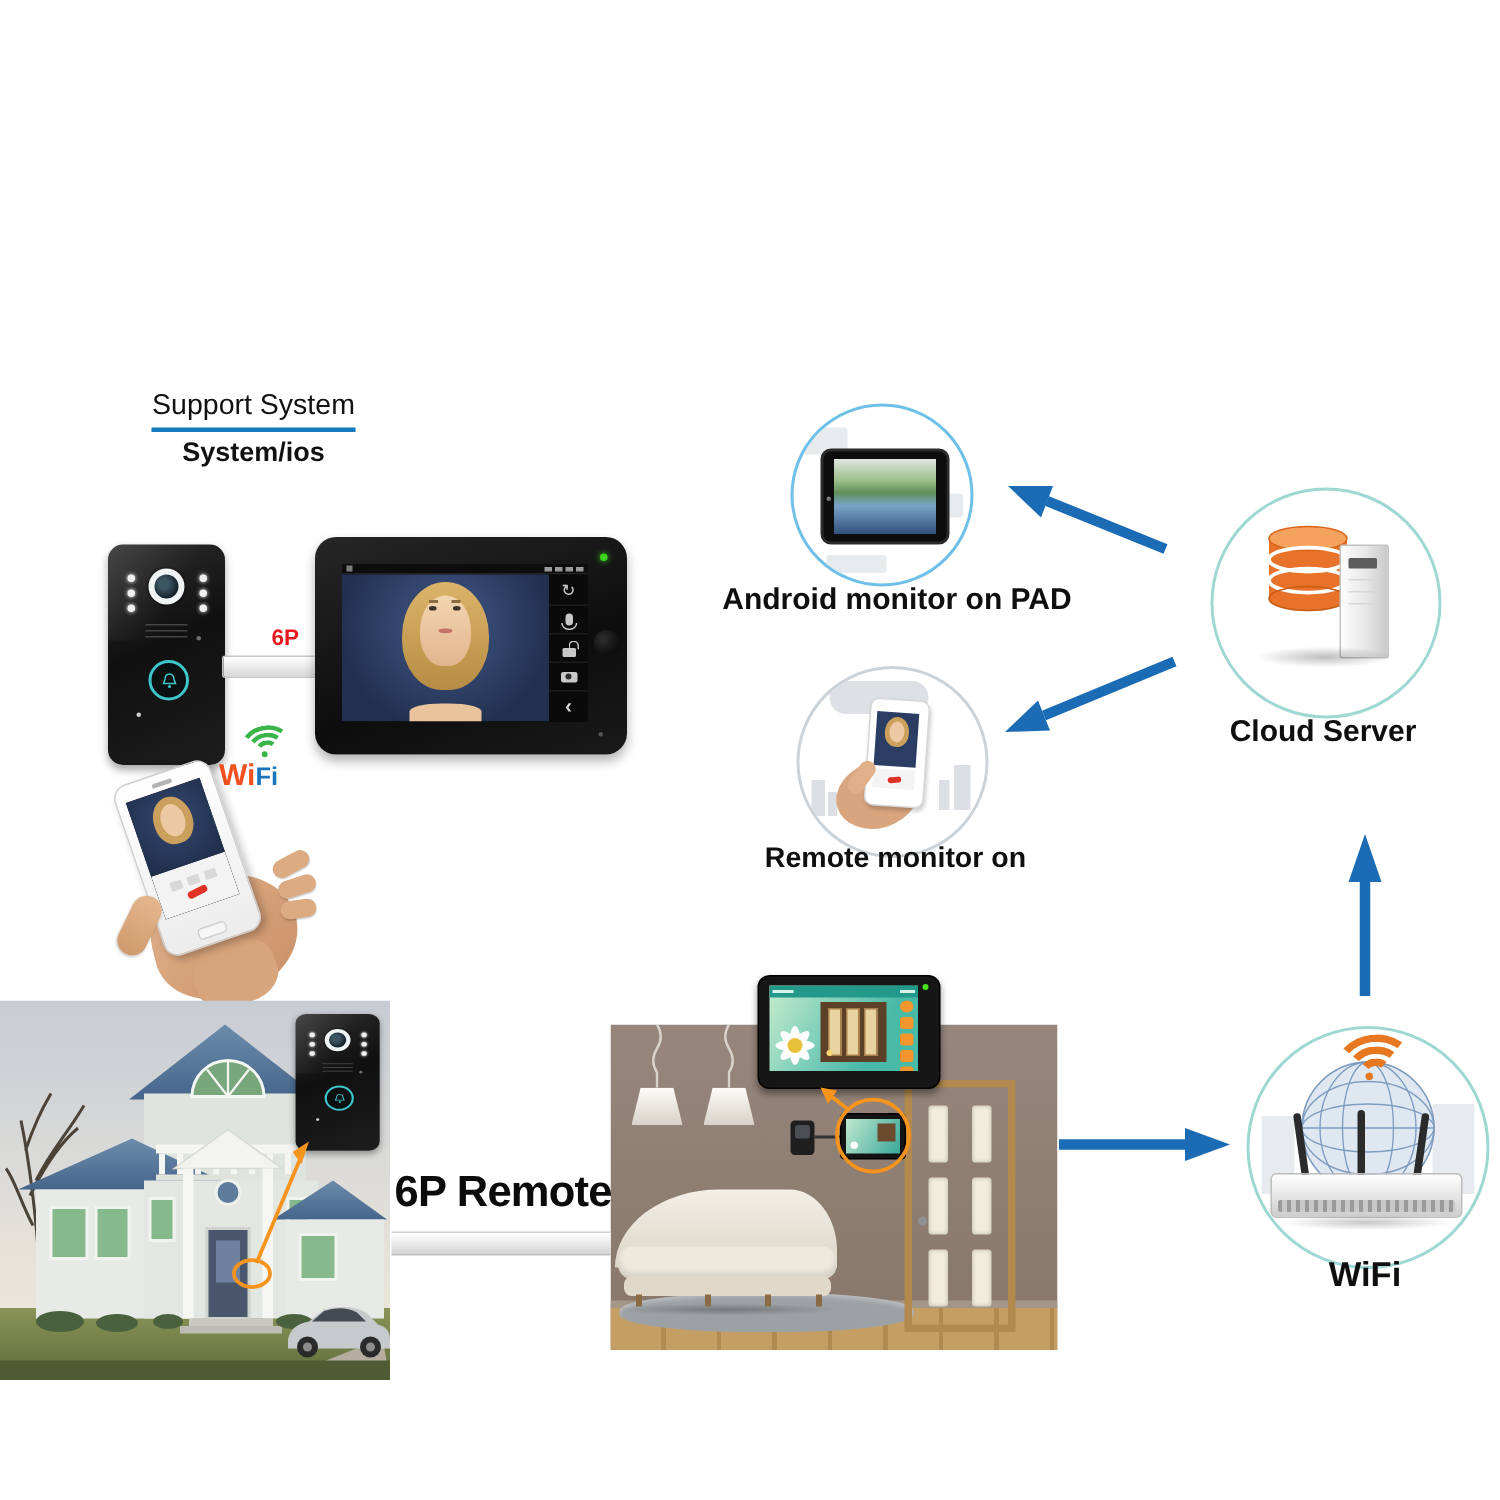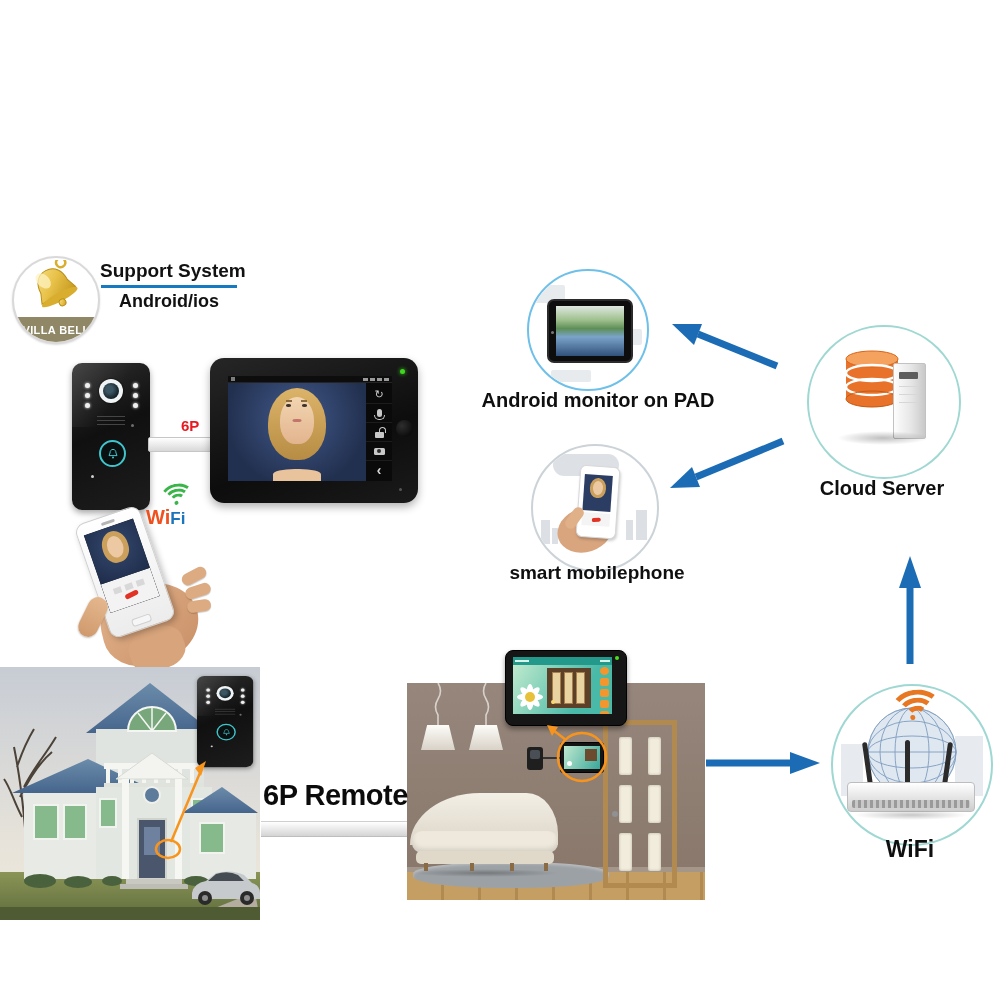--- a/index.html
+++ b/index.html
@@ -7,21 +7,21 @@
           font-family:"Liberation Sans",sans-serif;color:#111;}
   .abs{position:absolute;}
 
   
   .logo{left:12px;top:256px;width:84px;height:84px;border-radius:50%;background:#fff;
         border:2px solid #d9d9d9;overflow:hidden;box-shadow:0 1px 2px rgba(0,0,0,.15);}
   .logo-banner{position:absolute;bottom:0;left:-4px;right:-4px;height:25px;background:#8f8766;
         display:flex;align-items:center;justify-content:center;color:#fff;font-weight:700;
         font-size:11px;letter-spacing:.4px;}
   .support{left:100px;top:260px;width:138px;text-align:center;}
-  .support .s1{font-size:19px;font-weight:700;white-space:nowrap;text-align:right;}
+  .support .s1{font-size:19px;font-weight:400;white-space:nowrap;}
   .support .rule{height:3px;background:#1779c0;margin:3px 1px;}
   .support .s2{font-size:18px;font-weight:700;}
 
   
   .doorbell{position:relative;width:78px;height:147px;border-radius:10px;
       background:linear-gradient(155deg,#2e2e2e 0%,#101010 45%,#1d1d1d 100%);
       box-shadow:0 3px 6px rgba(0,0,0,.35);}
   .db-gloss{position:absolute;left:0;top:0;right:0;height:64px;border-radius:10px 10px 0 0;
       background:linear-gradient(120deg,rgba(255,255,255,.12),rgba(255,255,255,0) 55%);}
   .db-cam{position:absolute;left:27px;top:16px;width:24px;height:24px;border-radius:50%;
@@ -248,46 +248,25 @@
   .label-cable{left:263px;top:779px;width:142px;text-align:center;font-size:29px;font-weight:800;
       letter-spacing:-0.5px;color:#0b0b0b;white-space:nowrap;}
 
   .overlay{left:0;top:0;pointer-events:none;}
 </style>
 </head>
 <body>
 
 <div class="canvas">
 
-  <div class="abs logo">
-    <svg width="80" height="58" style="position:absolute;left:2px;top:2px" viewBox="0 0 80 58">
-      <defs>
-        <linearGradient id="gold" x1="0" y1="0" x2="1" y2="1">
-          <stop offset="0" stop-color="#f7e08a"></stop>
-            <stop offset=".5" stop-color="#e8c24a"></stop>
-          <stop offset="1" stop-color="#c79a1e"></stop>
-        </linearGradient>
-      </defs>
-      <g transform="rotate(-28 40 30)">
-        <path d="M40 8 C30 8 25 16 25 26 L21 36 L59 36 L55 26 C55 16 50 8 40 8 Z" fill="url(#gold)" stroke="#b98d14" stroke-width="1"></path>
-        <ellipse cx="40" cy="38" rx="20" ry="4.5" fill="#d9ae2e"></ellipse>
-        <circle cx="40" cy="44" r="3.4" fill="url(#gold)" stroke="#b98d14"></circle>
-        <circle cx="57" cy="8" r="4.6" fill="none" stroke="#d9ae2e" stroke-width="2.6"></circle>
-        <ellipse cx="33" cy="16" rx="6" ry="9" fill="#fdf3c2" opacity=".75" transform="rotate(-18 33 16)"></ellipse>
-      </g>
-    </svg>
-    <div class="logo-banner">
-      <span>VILLA BELL</span>
-    </div>
-  </div>
 
   <div class="abs support">
     <div class="s1">Support System</div>
     <div class="rule"></div>
-    <div class="s2">Android/ios</div>
+    <div class="s2">System/ios</div>
   </div>
 
   <div class="abs" style="left:72px;top:363px">
     <div class="doorbell">
       <div class="db-gloss"></div>
       <div class="db-cam"></div>
       <div class="db-led" style="left:13px;top:20px"></div>
       <div class="db-led" style="left:13px;top:30px"></div>
       <div class="db-led" style="left:13px;top:40px"></div>
       <div class="db-led" style="left:61px;top:20px"></div>
@@ -419,21 +398,21 @@
         <div class="mini-hair" style="width:16px;height:20px;top:3px"></div>
         <div class="mini-face" style="width:10px;height:14px;top:6px"></div>
       </div>
       <div class="mob-band">
           <span class="hangup" style="width:9px;height:3.5px"></span>
         </div>
     </div>
     <div class="mob-thumb"></div>
   </div>
   <div class="abs node-label label-mobile">
-    <div>smart mobilephone</div>
+    <div>Remote monitor on</div>
   </div>
 
   <div class="abs node circle-cloud">
     <svg width="54" height="64" style="position:absolute;left:36px;top:22px" viewBox="0 0 54 64">
       <path d="M1 10 v40 a26 8 0 0 0 52 0 v-40" fill="#e8722a"></path>
       <ellipse cx="27" cy="10" rx="26" ry="8" fill="#f5a25f" stroke="#d96416"></ellipse>
       <ellipse cx="27" cy="24" rx="26" ry="8" fill="none" stroke="#ffffff" stroke-width="2.5"></ellipse>
       <ellipse cx="27" cy="38" rx="26" ry="8" fill="none" stroke="#ffffff" stroke-width="2.5"></ellipse>
       <ellipse cx="27" cy="50" rx="26" ry="8" fill="none" stroke="#c55a12" stroke-width="1"></ellipse>
     </svg>

